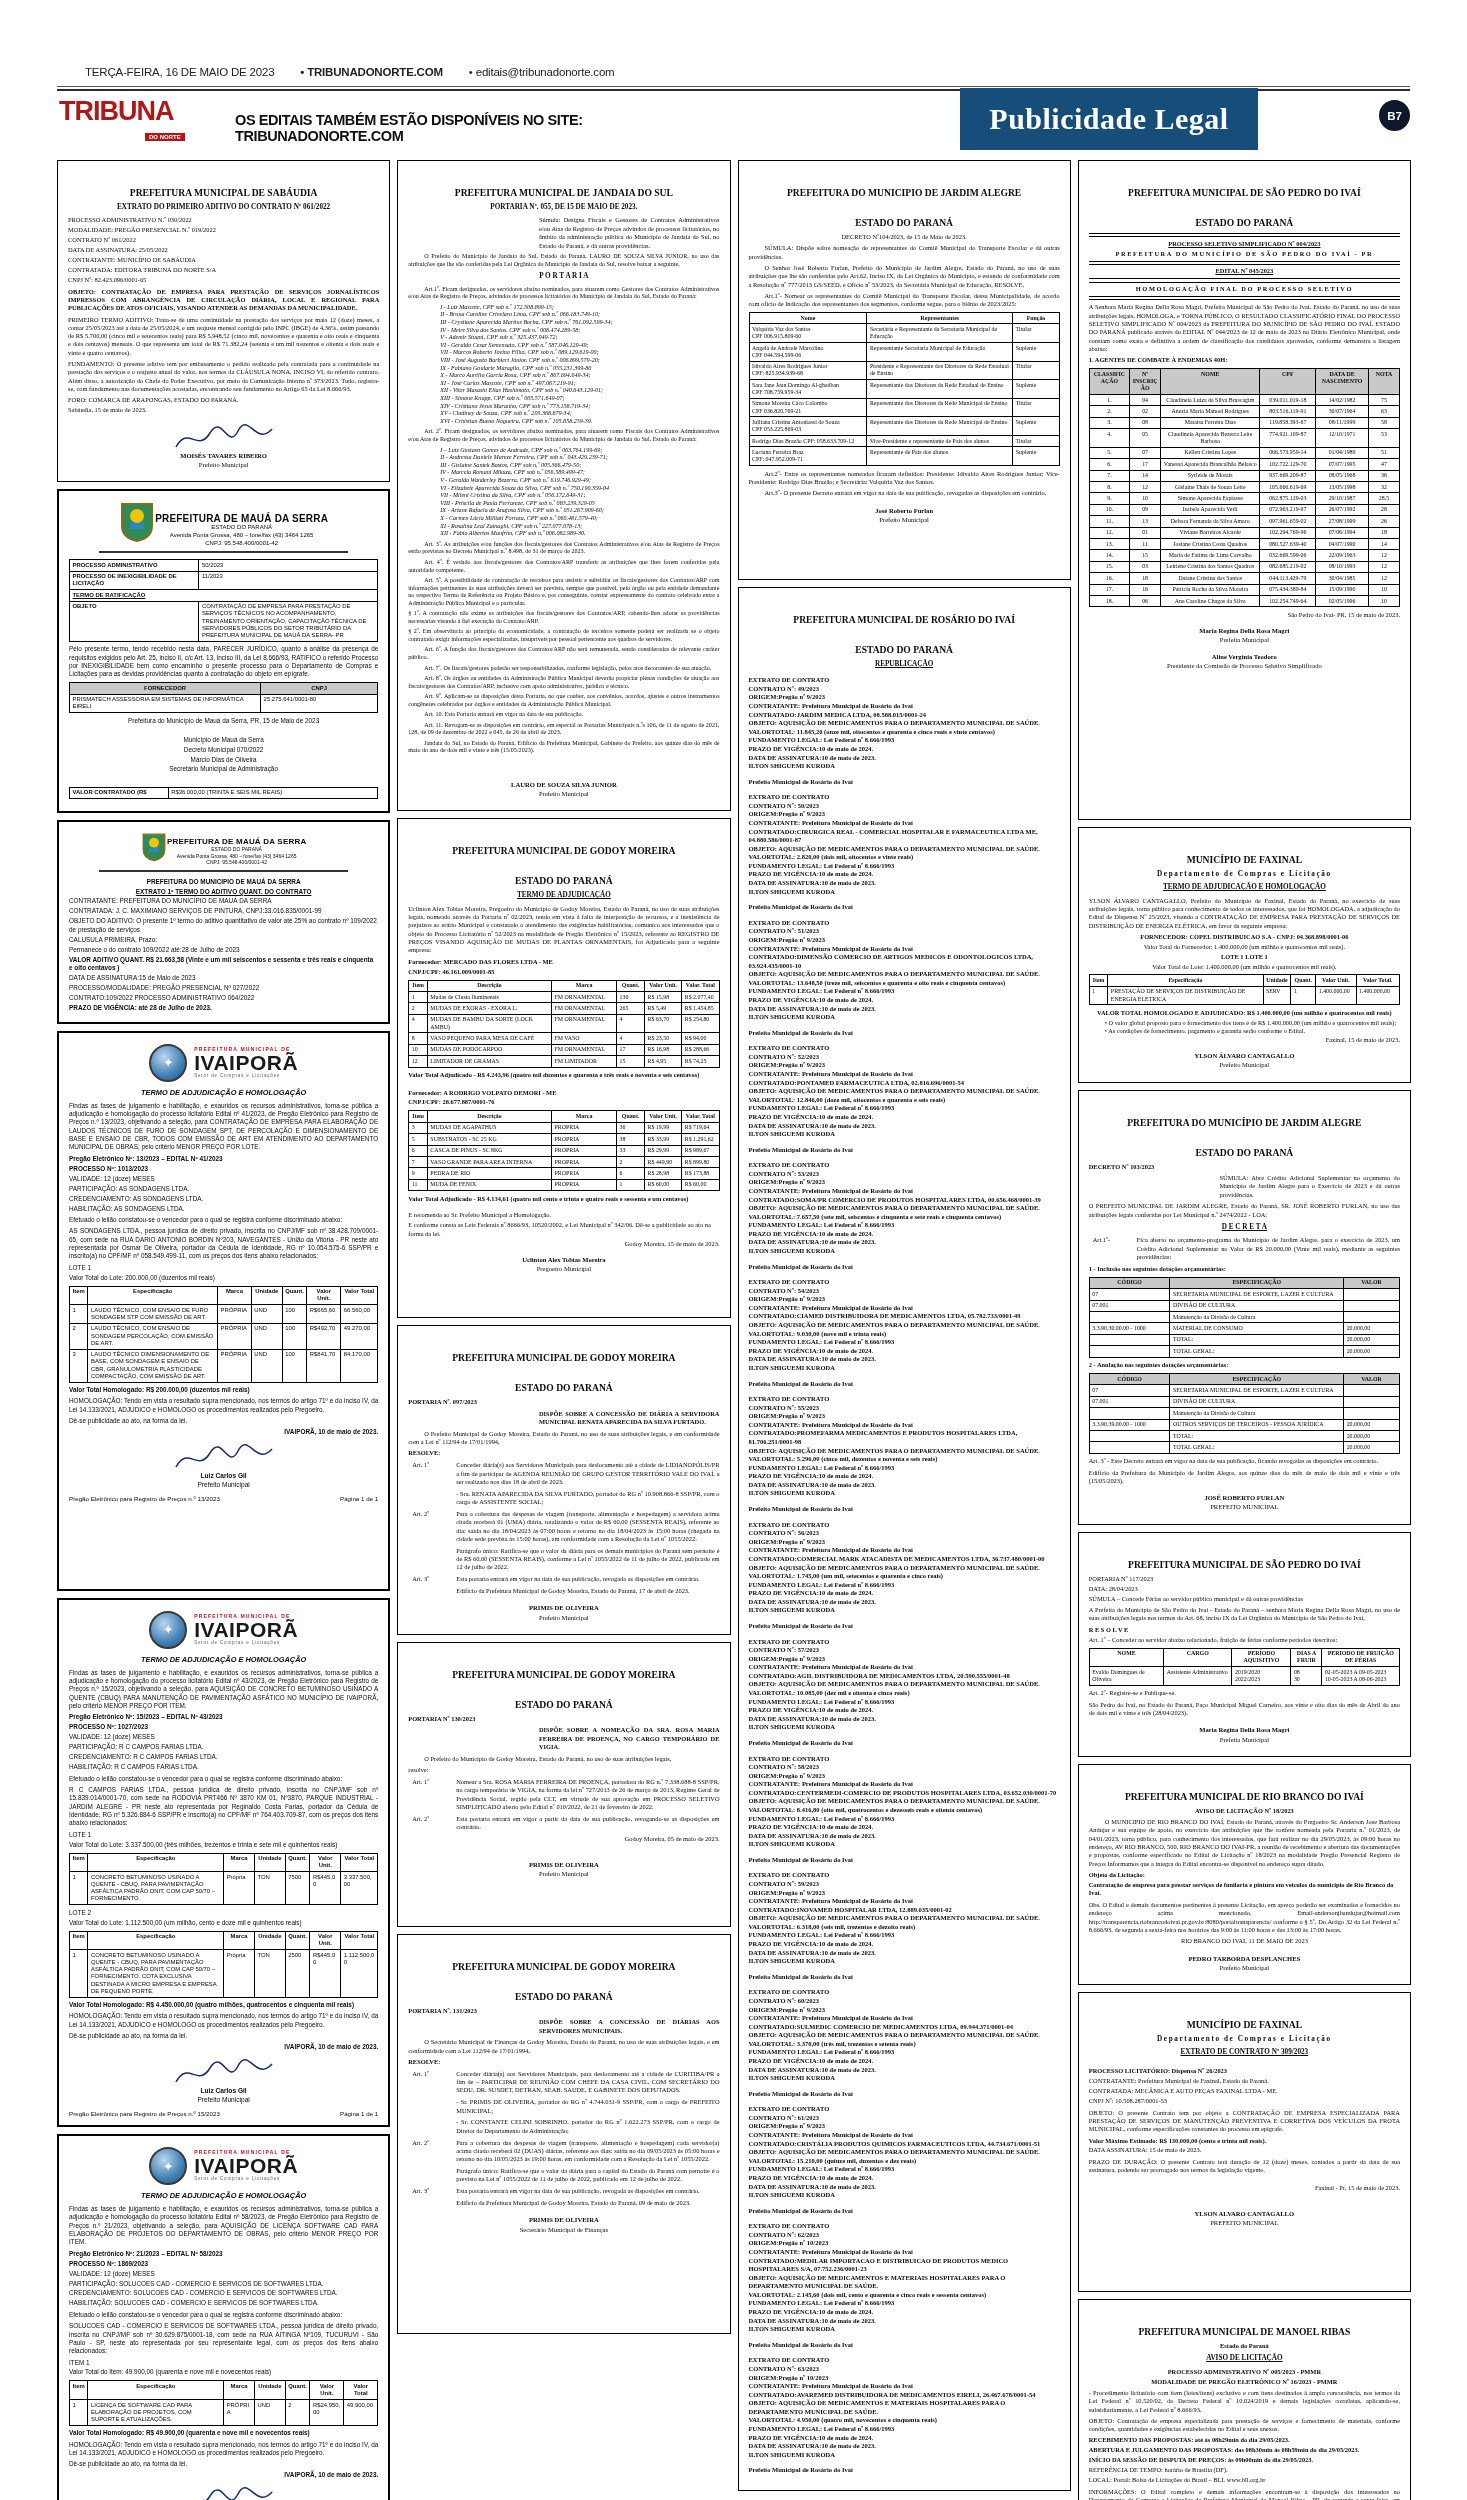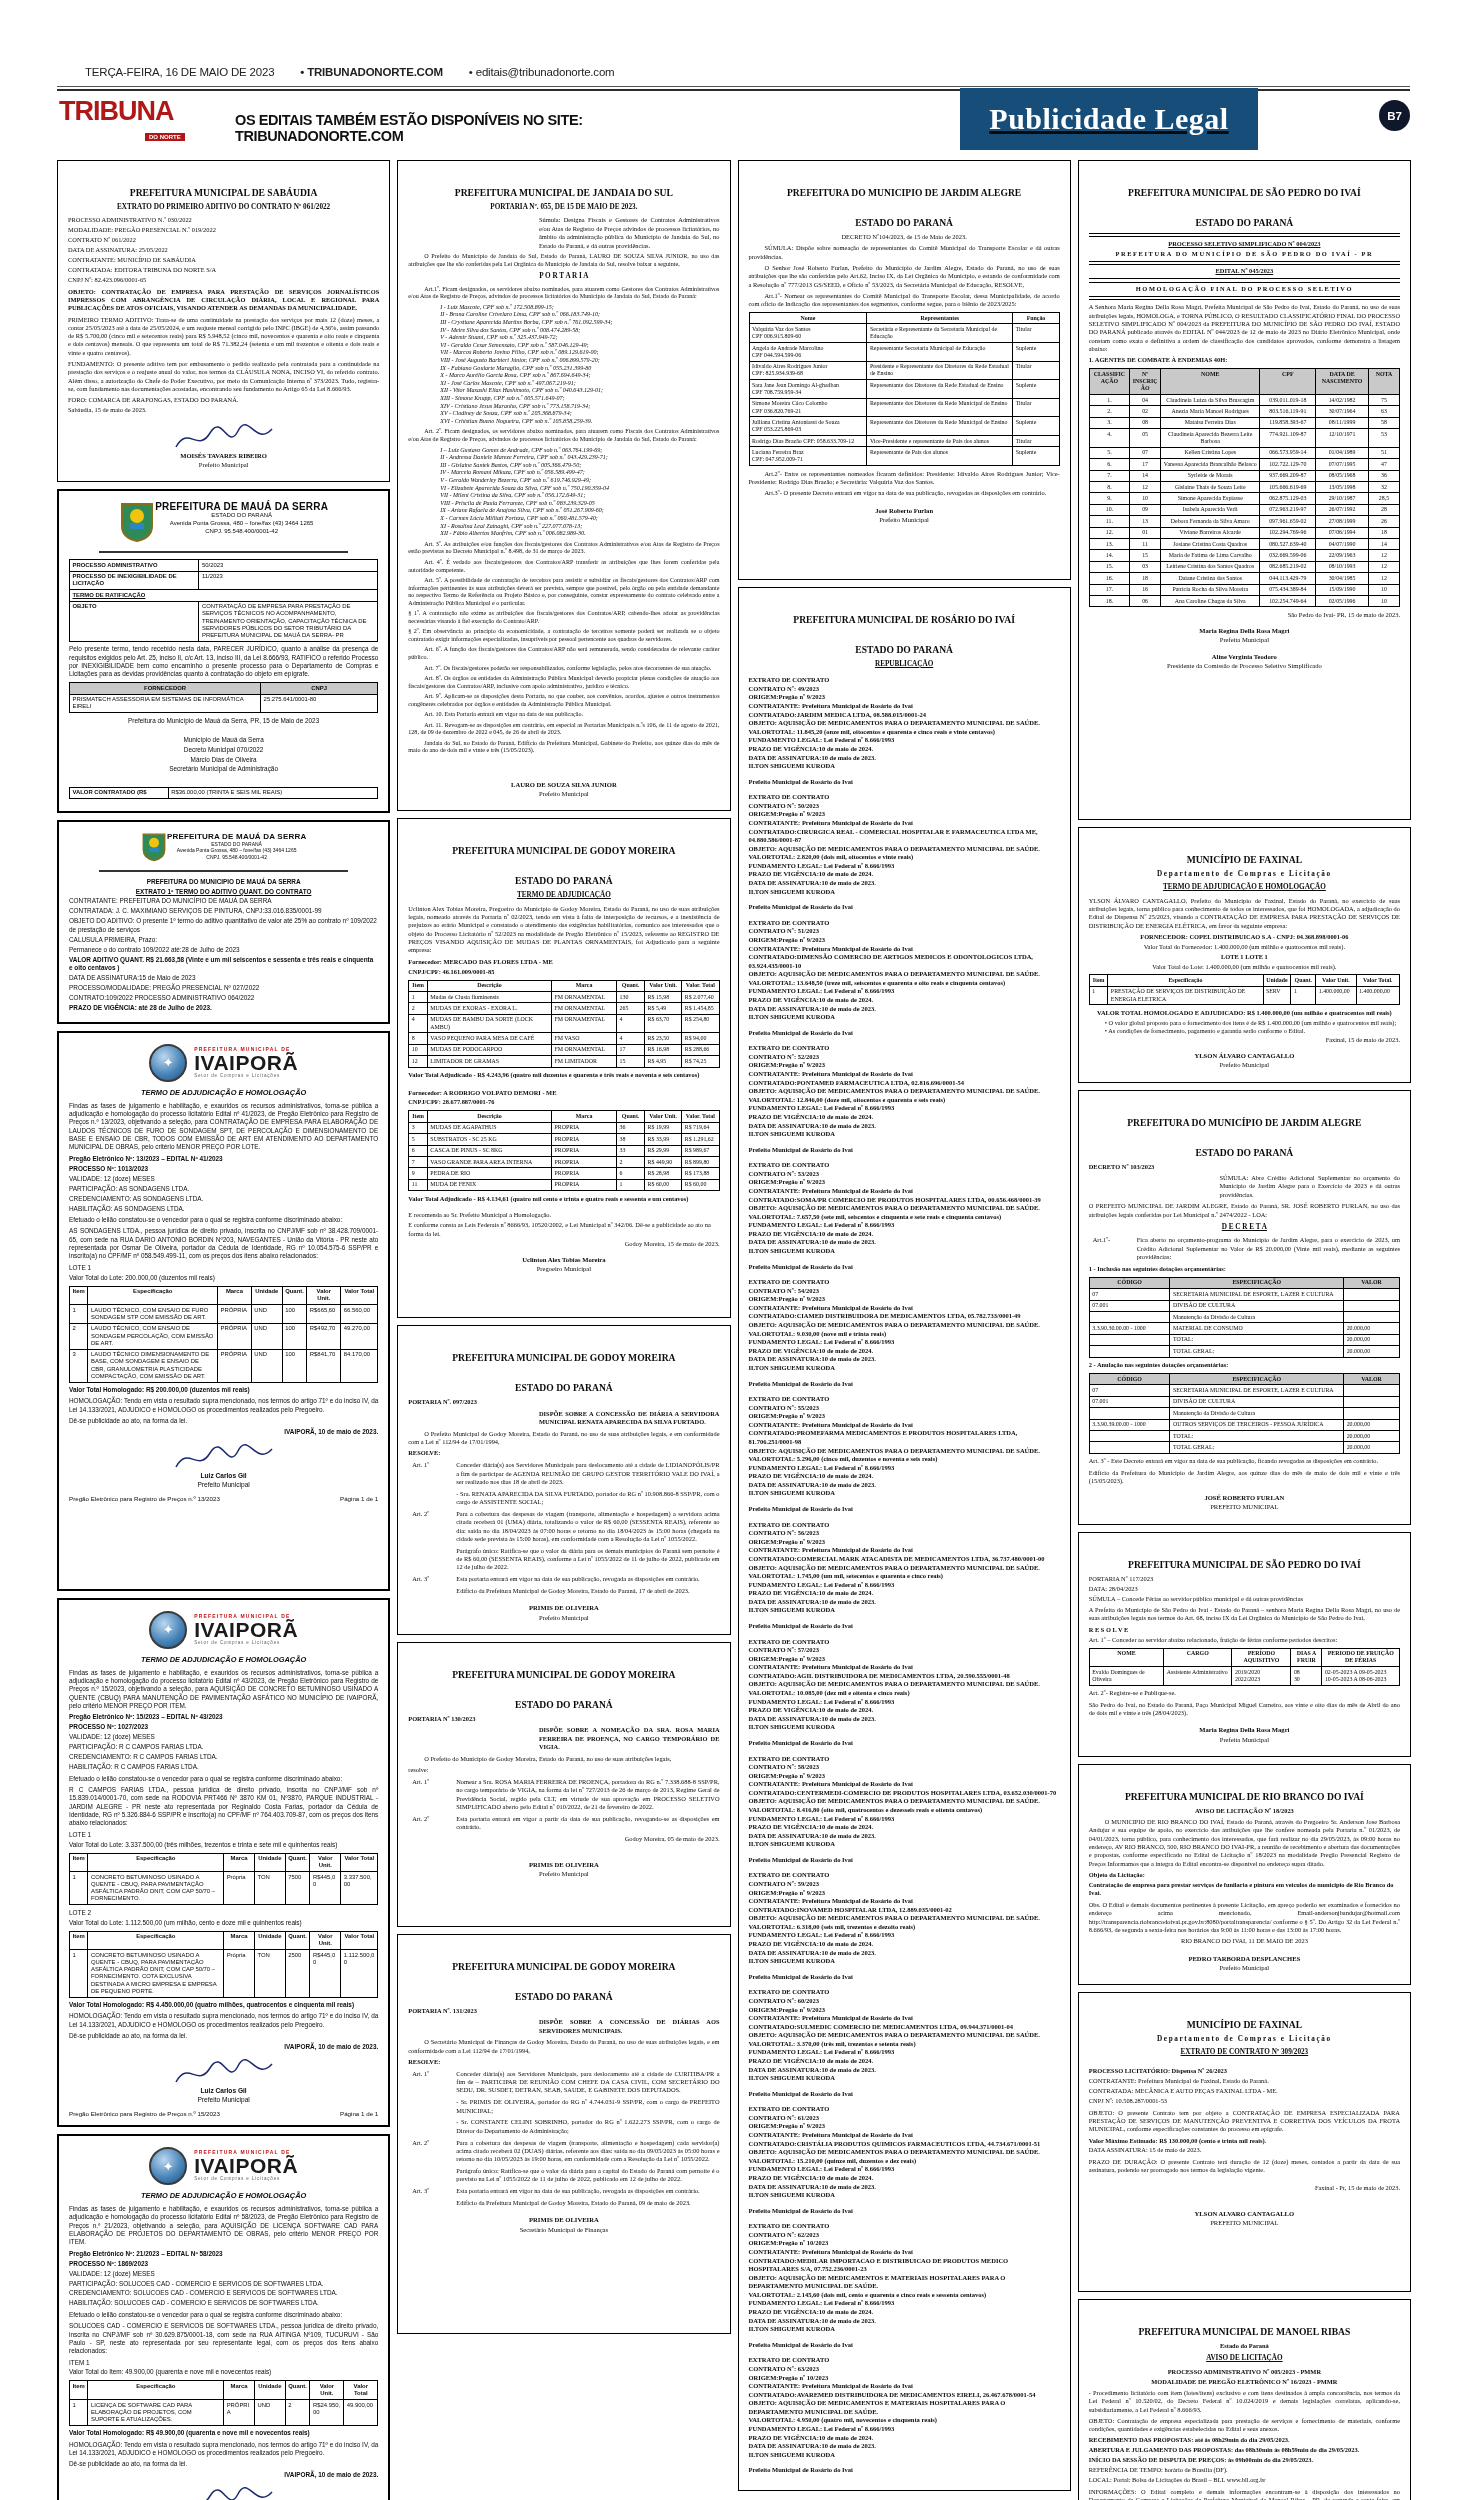--- a/index.html
+++ b/index.html
@@ -12,21 +12,21 @@
   .rule-a{position:absolute;top:86px;left:57px;right:57px;border-top:1px solid #555;}
   .rule-b{position:absolute;top:89px;left:57px;right:57px;border-top:2.6px solid #2b2b2b;}
   
   .masthead{position:absolute;top:92px;left:57px;right:57px;height:60px;}
   .logo{position:absolute;left:2px;top:6px;width:150px;}
   .logo-top{font-family:"Liberation Sans",sans-serif;font-weight:900;font-size:27px;color:#b01818;letter-spacing:-1px;line-height:1;}
   .logo-sub{font-family:"Liberation Sans",sans-serif;font-weight:bold;font-size:6px;color:#fff;background:#b01818;
             display:inline-block;padding:1px 4px;margin-left:86px;margin-top:1px;}
   .mh-note{position:absolute;left:178px;top:20px;width:480px;font-family:"Liberation Sans",sans-serif;
            font-weight:bold;font-size:14.5px;letter-spacing:-0.4px;color:#111;}
-  .pl-box{position:absolute;left:903px;top:-4px;width:298px;height:62px;background:#174e79;display:flex;align-items:center;justify-content:center;text-decoration:underline;}
+  .pl-box{position:absolute;left:903px;top:-4px;width:298px;height:62px;background:#174e79;display:flex;align-items:center;justify-content:center;}
   .pl-box span{color:#fff;font-family:"Liberation Serif",serif;font-weight:bold;font-size:30px;letter-spacing:0.5px;}
   .badge{position:absolute;right:0px;top:8px;width:31px;height:31px;border-radius:50%;background:#0f172a;color:#fff;
          display:flex;align-items:center;justify-content:center;font-family:"Liberation Sans",sans-serif;font-weight:bold;font-size:11.5px;}
   
   .cols{position:absolute;top:160px;left:57px;width:1354px;display:grid;grid-template-columns:repeat(4,1fr);gap:7px;align-items:start;}
   .col{display:flex;flex-direction:column;gap:7px;min-width:0;}
   .notice{border:1.6px solid #000;padding:8px 10px;background:#fff;box-sizing:border-box;}
   .sans{font-family:"Liberation Sans",sans-serif;}
   .thick{border-width:2.2px;}
   
@@ -64,21 +64,21 @@
   
   .ivlogo{display:flex;justify-content:center;align-items:center;gap:7px;margin:3px 0 6px;}
   .ivemb{width:34px;height:34px;border-radius:50%;border:2px solid #3a3a3a;
          background:radial-gradient(circle at 38% 32%,#bcd7ee,#4a86ba 55%,#1c4e7c);
          display:flex;align-items:center;justify-content:center;color:#fff;font-size:13px;}
   .ivt{display:flex;flex-direction:column;line-height:1.05;}
   .ivt .t1{color:#c41111;font-family:"Liberation Sans",sans-serif;font-weight:bold;font-size:5px;letter-spacing:1.2px;}
   .ivt .t2{font-family:"Liberation Sans",sans-serif;font-weight:900;font-size:21px;letter-spacing:0.5px;color:#1a1a1a;}
   .ivt .t3{font-family:"Liberation Sans",sans-serif;font-size:4.6px;color:#666;letter-spacing:0.8px;}
   
-  .crest{display:flex;align-items:flex-start;gap:0;justify-content:center;margin:2px 0 4px;}
+  .crest{display:flex;align-items:flex-end;gap:0;justify-content:center;margin:2px 0 4px;}
   .crest .shield{flex:0 0 auto;}
   .crest .ct{text-align:center;}
   .crest .ct .t1{font-family:"Liberation Sans",sans-serif;font-weight:bold;font-size:10px;letter-spacing:0.2px;}
   .crest.small .ct .t1{font-size:8px;}
   .crest .ct .cl{font-family:"Liberation Sans",sans-serif;font-size:6px;line-height:1.3;}
   .crest.small .ct .cl{font-size:5px;}
   .crest-bar{border-top:2px solid #333;margin:2px 30px 6px;}
   .sig-squig{display:block;margin:2px auto -2px;}
   .dense .bp,.dense .bl{font-size:6.1px;line-height:1.24;}
   .dense .bit{font-size:6.05px;line-height:1.26;}

